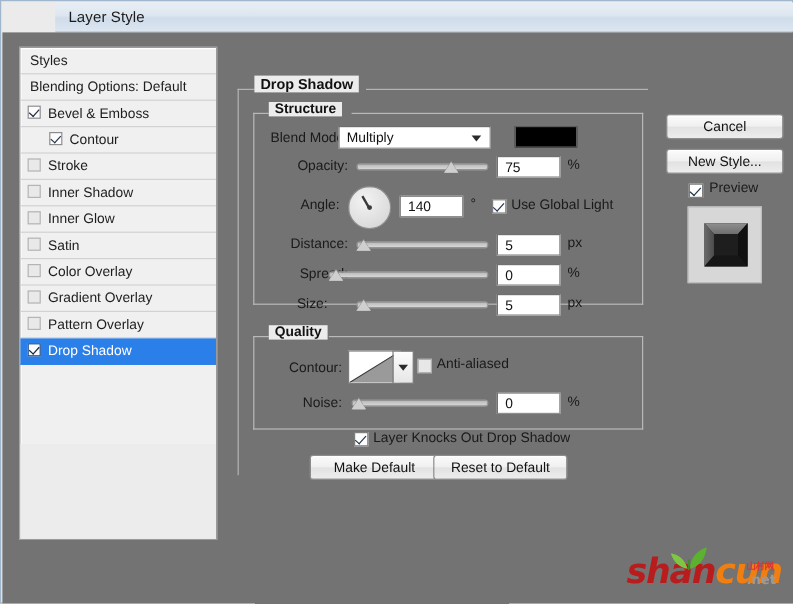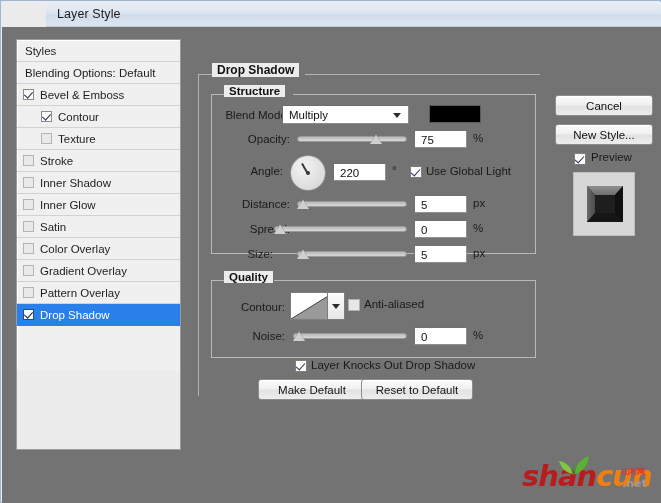--- a/index.html
+++ b/index.html
@@ -315,21 +315,20 @@
   </div>
 
   <div id="content">
 
     <div id="styles-panel">
       <div class="sl-row header">Styles</div>
       <div class="sl-row header">Blending Options: Default</div>
       <div id="styles-items">
           <div class="sl-row effect"><span class="cb on"></span><span>Bevel &amp; Emboss</span></div>
           <div class="sl-row effect sub"><span class="cb on"></span><span>Contour</span></div>
-          <div class="sl-row effect sub"><span class="cb off"></span><span>Texture</span></div>
           <div class="sl-row effect"><span class="cb off"></span><span>Stroke</span></div>
           <div class="sl-row effect"><span class="cb off"></span><span>Inner Shadow</span></div>
           <div class="sl-row effect"><span class="cb off"></span><span>Inner Glow</span></div>
           <div class="sl-row effect"><span class="cb off"></span><span>Satin</span></div>
           <div class="sl-row effect"><span class="cb off"></span><span>Color Overlay</span></div>
           <div class="sl-row effect"><span class="cb off"></span><span>Gradient Overlay</span></div>
           <div class="sl-row effect"><span class="cb off"></span><span>Pattern Overlay</span></div>
           <div class="sl-row effect selected"><span class="cb on"></span><span>Drop Shadow</span></div>
         </div>
       <div id="styles-filler"></div>
@@ -362,21 +361,21 @@
       </div>
     </div>
     <div class="numbox" style="left:412px;top:103px;width:53px;">75</div>
     <div class="unit" style="left:471px;top:105px;">%</div>
 
     <div class="lbl" style="left:218px;top:138px;width:63px;">Angle:</div>
     <div id="dial">
       <div class="needle"></div>
       <div class="hub"></div>
     </div>
-    <div class="numbox" style="left:331px;top:136px;width:53px;">220</div>
+    <div class="numbox" style="left:331px;top:136px;width:53px;">140</div>
     <div class="unit" style="left:390px;top:137px;">°</div>
     <div class="chk on" style="left:408px;top:139px;"></div>
     <div class="chk-label" style="left:424px;top:138px;">Use Global Light</div>
 
     <div class="lbl" style="left:218px;top:171px;width:70px;">Distance:</div>
     <div class="slider" style="left:295px;top:170px;width:110px;">
       <div class="track"></div>
       <div class="thumb" style="left:0px;">
         <div class="tri">
             <i></i>

